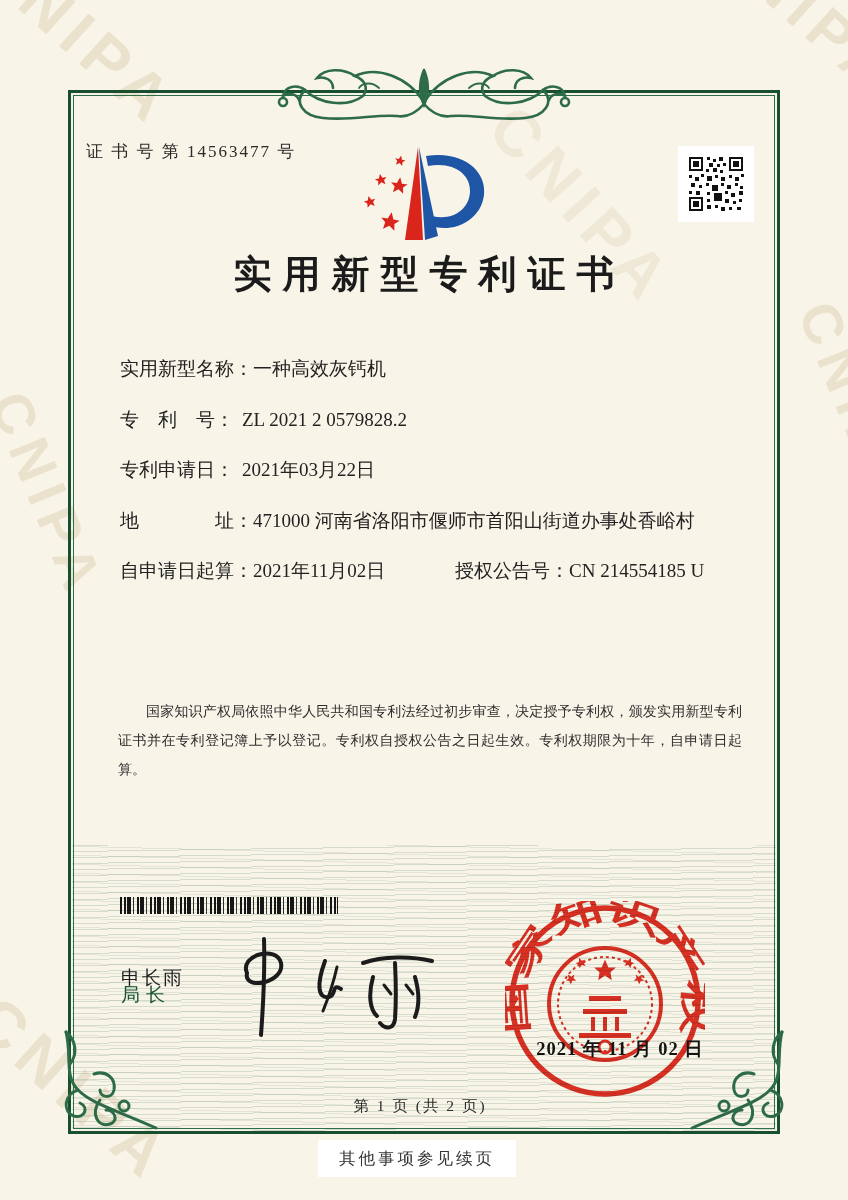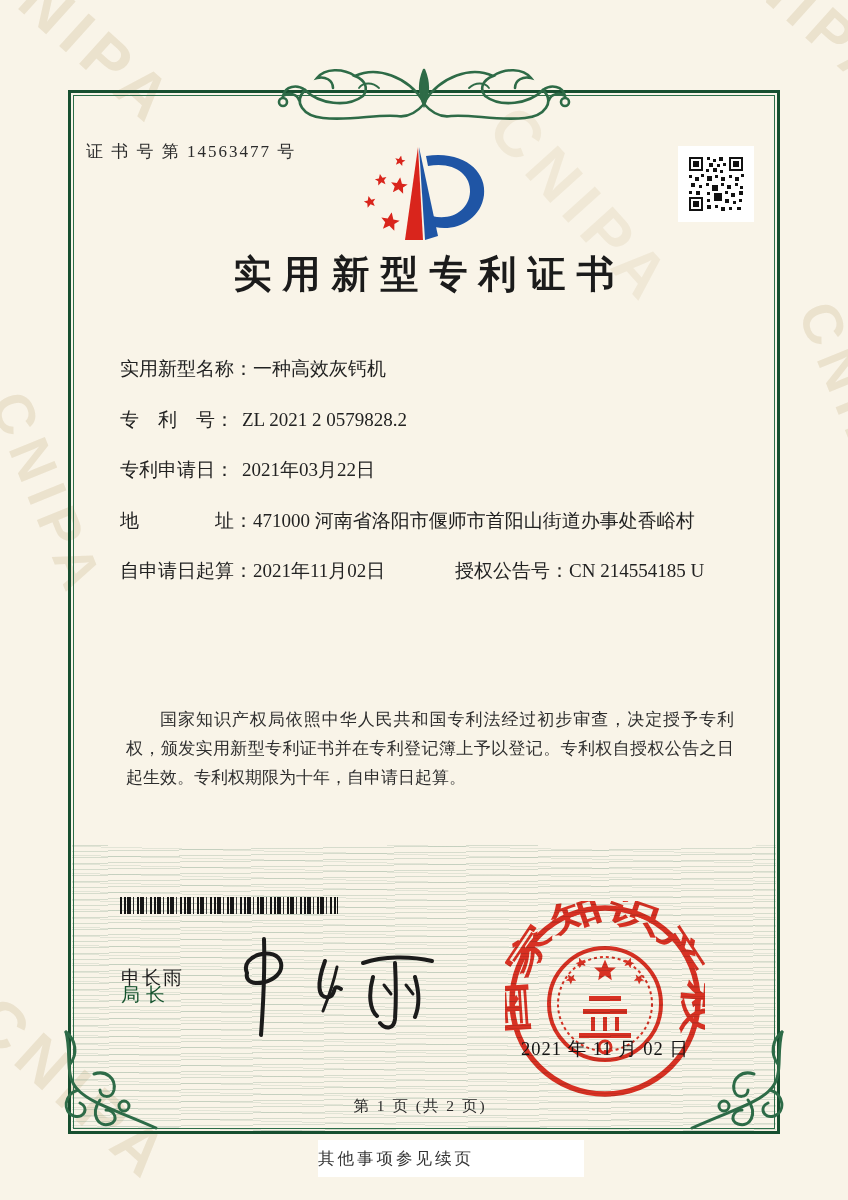--- a/index.html
+++ b/index.html
@@ -44,48 +44,48 @@
 
   
   .fields{position:absolute;left:120px;right:106px;top:356px;z-index:2;font-size:19px;}
   .row{position:relative;height:50.5px;white-space:nowrap;}
   .row .label{display:inline-block;min-width:122px;color:#222;}
   .row .value{color:#222;}
   .pair2{position:absolute;left:335px;top:0;}
 
   
   .paras{position:absolute;left:118px;width:624px;top:697px;z-index:2;}
-  .paras p{margin:8px;font-size:17px;line-height:29px;text-indent:2em;text-align:justify;color:#2e2e2e;}
+  .paras p{margin:0;font-size:14px;line-height:29px;text-indent:2em;text-align:justify;color:#2e2e2e;}
 
   
   .barcode{position:absolute;left:120px;top:897px;width:218px;height:17px;z-index:2;
     background:repeating-linear-gradient(90deg,
       #161616 0 2px, transparent 2px 4px,
       #161616 4px 6px, transparent 6px 7px,
       #161616 7px 11px, transparent 11px 13px,
       #2b2b2b 13px 14px, transparent 14px 17px,
       #161616 17px 19px, transparent 19px 20px,
       #161616 20px 24px, transparent 24px 26px,
       #3a3a3a 26px 27px, transparent 27px 30px);}
 
   
   .signer-title{position:absolute;left:121px;top:966px;z-index:3;font-size:19px;letter-spacing:6px;color:#14532d;margin-top:16px;}
   .signer-name{position:absolute;left:121px;top:965px;z-index:3;font-size:19px;letter-spacing:2px;color:#1d1d1d;}
   .signature{position:absolute;left:225px;top:933px;z-index:3;}
 
   
   .seal{position:absolute;left:505px;top:901px;z-index:2;mix-blend-mode:multiply;opacity:.96;}
-  .seal-date{position:absolute;left:505px;top:1036px;width:200px;z-index:3;text-align:center;
-             font-size:18.5px;font-weight:400;letter-spacing:1px;color:#141414;}
+  .seal-date{position:absolute;left:520px;top:1036px;width:200px;z-index:3;text-align:center;
+             font-size:18.5px;font-weight:700;letter-spacing:1px;color:#141414;}
 
   
   .page-info{position:absolute;left:0;right:8px;top:1096px;z-index:2;text-align:center;
              font-size:15.5px;letter-spacing:2px;color:#2c2c2c;}
-  .cont-box{position:absolute;left:318px;top:1140px;width:266px;height:37px;background:#ffffff;z-index:2;
-            display:flex;align-items:center;justify-content:flex-start;
+  .cont-box{position:absolute;left:318px;top:1140px;width:198px;height:37px;background:#ffffff;z-index:2;
+            display:flex;align-items:center;justify-content:center;
             font-size:16.5px;letter-spacing:3px;color:#333;}
 </style>
 </head>
 <body>
 
 <div class="page">
 
   <div class="wm wm1">CNIPA</div>
   <div class="wm wm2">CNIPA</div>
   <div class="wm wm3">CNIPA</div>

